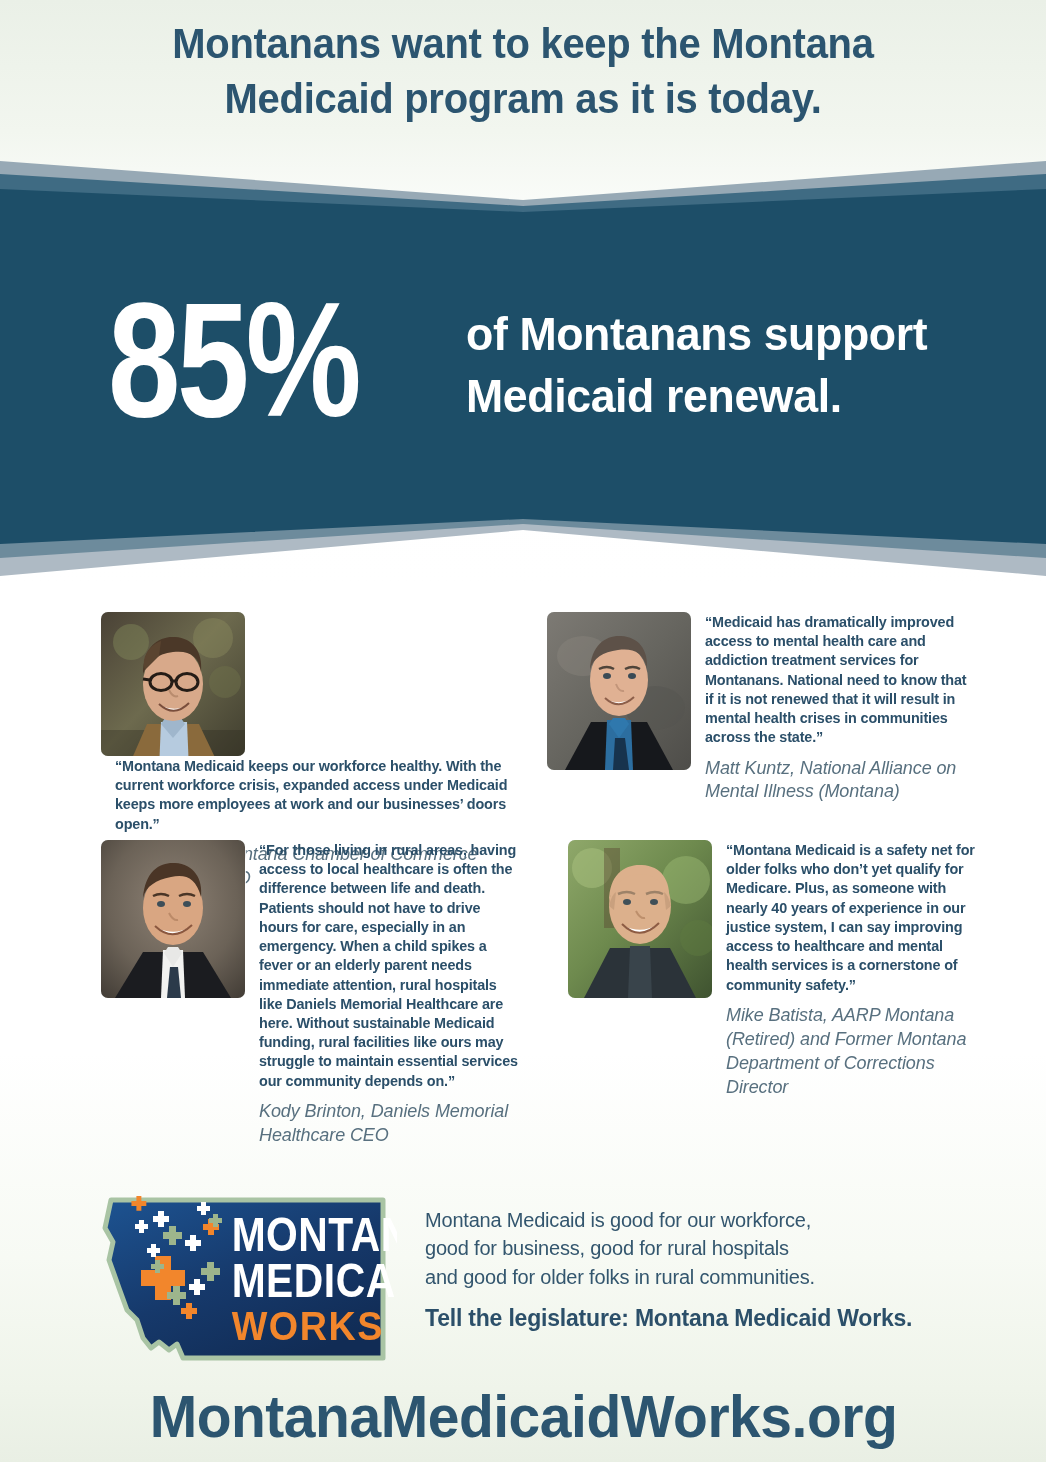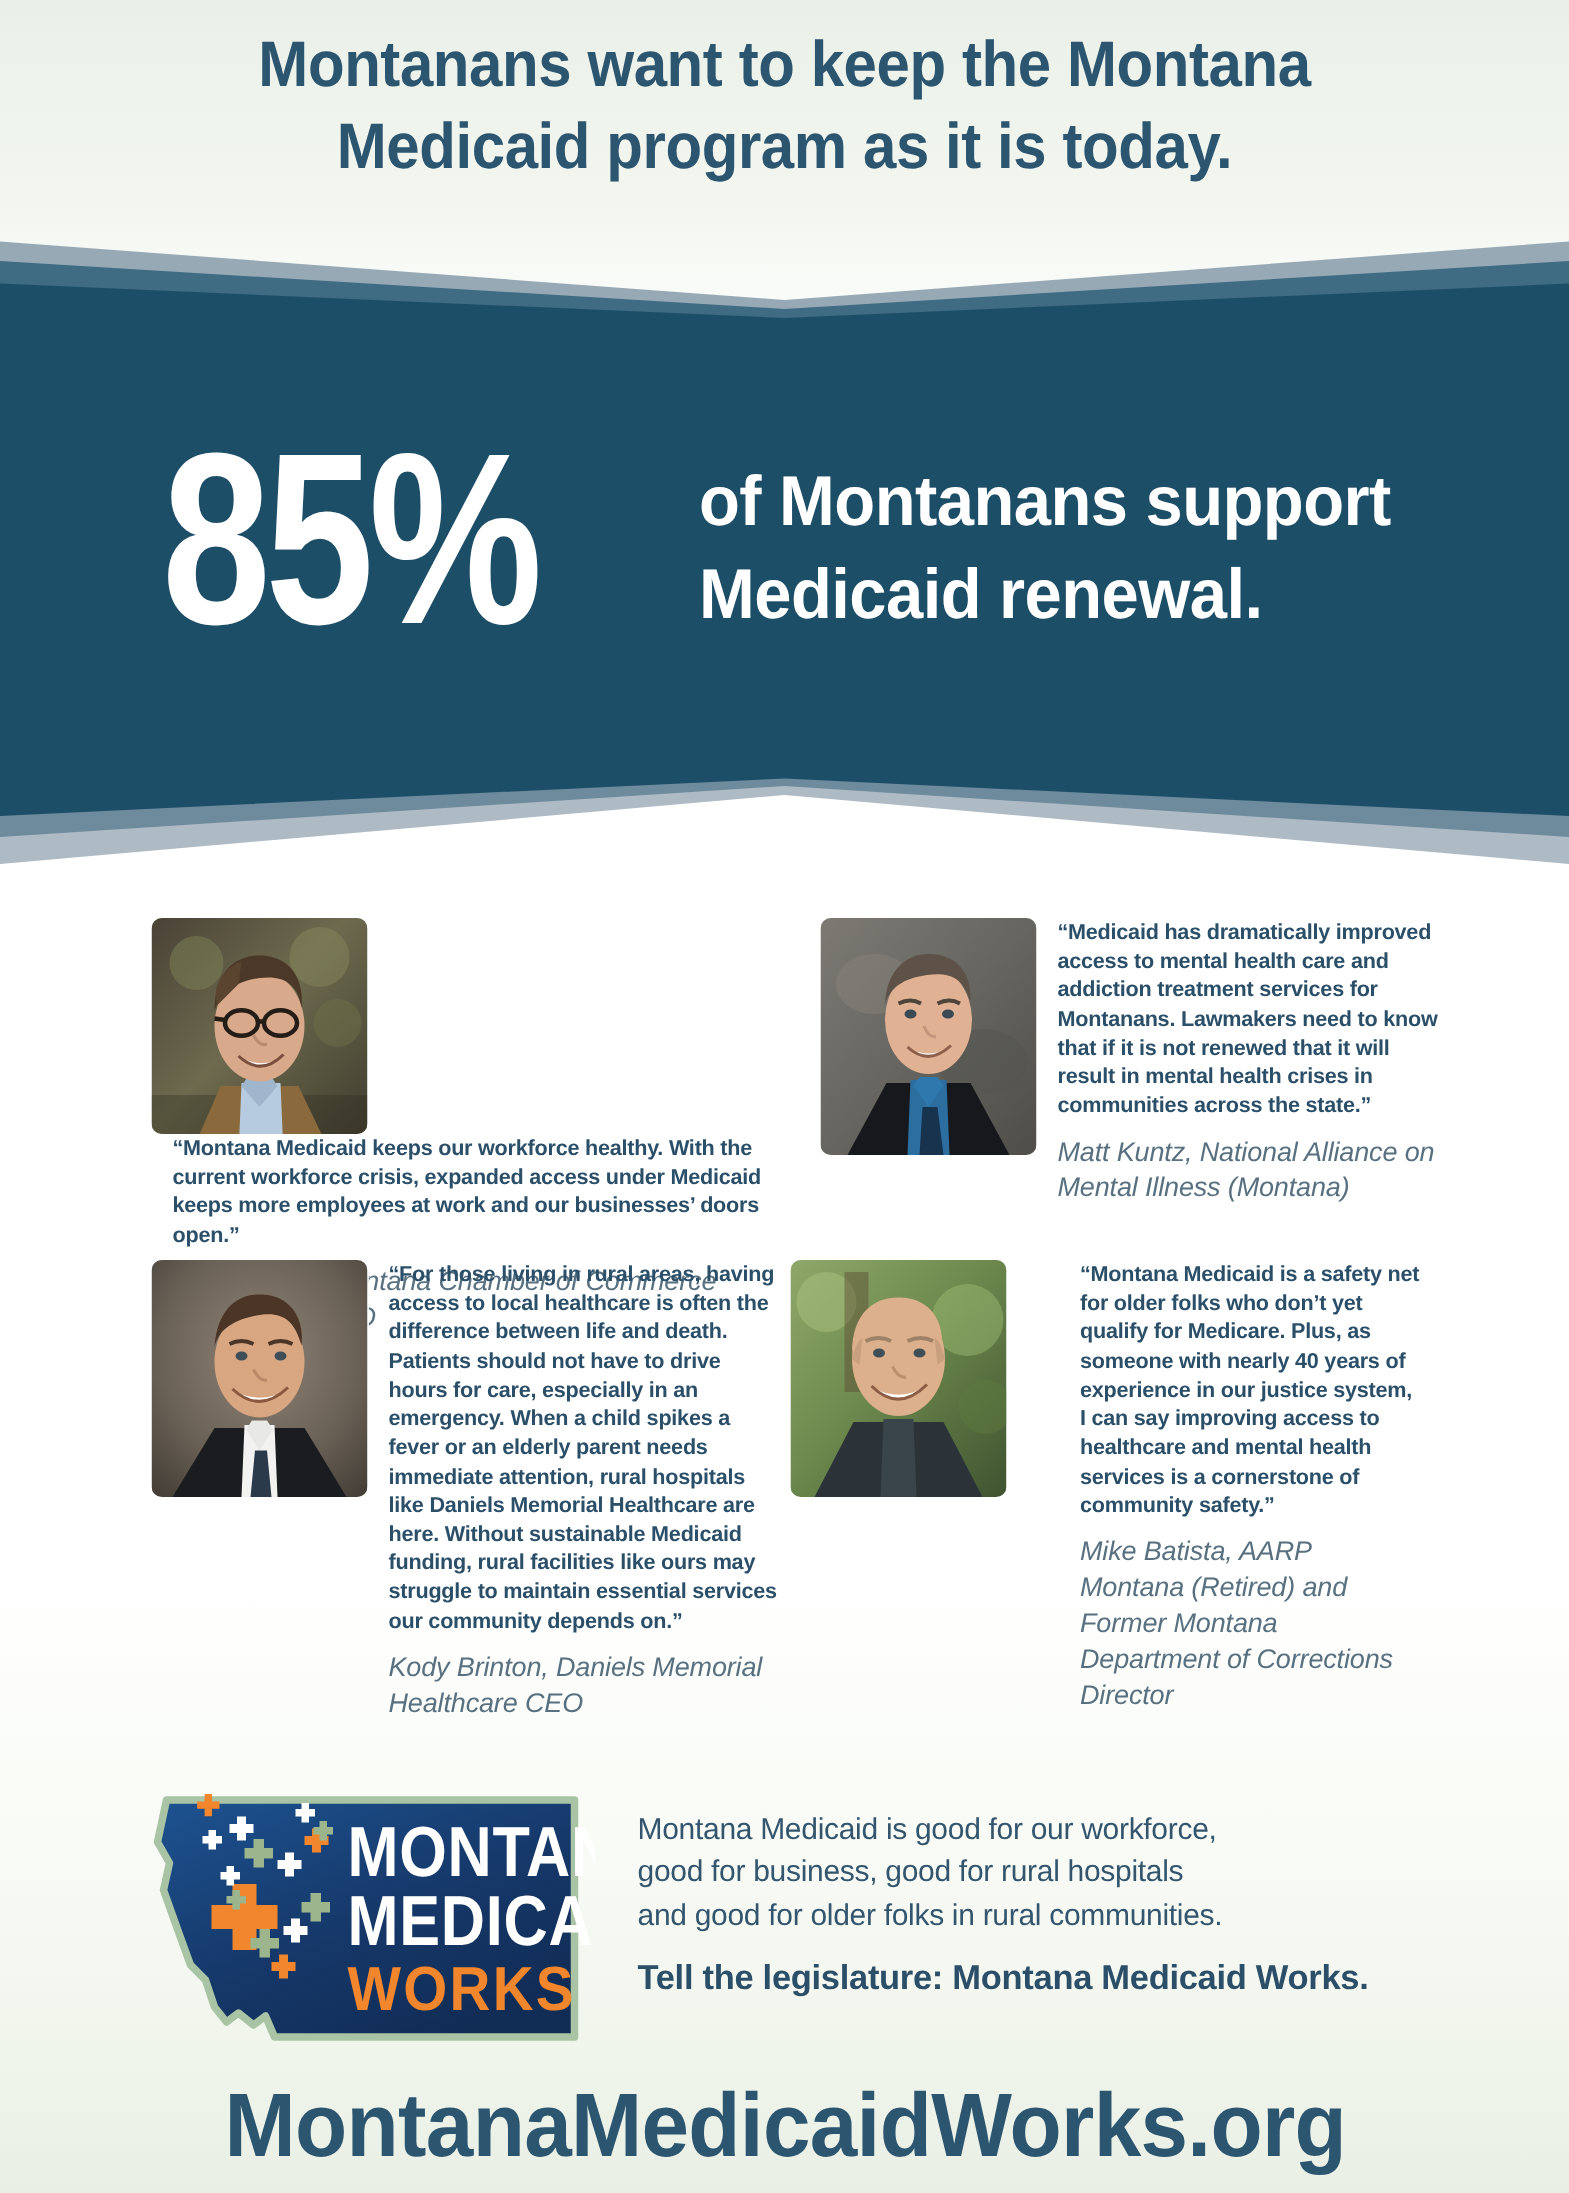--- a/index.html
+++ b/index.html
@@ -114,21 +114,21 @@
     width: 1046px;
   }
   .quote-row {
     position: absolute;
     display: flex;
     align-items: flex-start;
   }
   .q1 { left: 101px; top: 0;   width: 420px; flex-direction: column; }
   .q2 { left: 547px; top: 0;   width: 420px; }
   .q3 { left: 101px; top: 228px; width: 420px; }
-  .q4 { left: 527px; top: 228px; width: 420px; gap: 35px; }
+  .q4 { left: 568px; top: 228px; width: 420px; }
 
   .portrait {
     width: 144px;
     height: 158px;
     border-radius: 7px;
     flex: 0 0 144px;
     overflow: hidden;
     position: relative;
     background: #cfd6d2;
     box-shadow: 0 0 0 1px rgba(255,255,255,0.85);
@@ -295,21 +295,21 @@
           <ellipse cx="60" cy="64" rx="4" ry="3" fill="#3a4a55"></ellipse>
           <ellipse cx="85" cy="64" rx="4" ry="3" fill="#3a4a55"></ellipse>
           <path d="M52,57 Q60,53 67,57" fill="none" stroke="#4f443a" stroke-width="2.5"></path>
           <path d="M78,57 Q86,53 93,57" fill="none" stroke="#4f443a" stroke-width="2.5"></path>
           <path d="M60,88 Q72,97 85,87 Q74,93 60,88 Z" fill="#ffffff"></path>
           <path d="M58,86 Q72,99 87,85" fill="none" stroke="#8d5f4a" stroke-width="2"></path>
           <path d="M69,72 Q72,80 77,79" fill="none" stroke="#c2957a" stroke-width="2"></path>
         </svg>
       </div>
       <div class="quote-body">
-        <p class="quote-text">“Medicaid has dramatically improved access to mental health care and addiction treatment services for Montanans. Lawmakers need to know that if it is not renewed that it will result in mental health crises in communities across the state.”</p>
+        <p class="quote-text">“Medicaid has dramatically improved access to mental health care and addiction treatment services for Montanans. National need to know that if it is not renewed that it will result in mental health crises in communities across the state.”</p>
         <p class="quote-attr">Matt Kuntz, National Alliance on Mental Illness (Montana)</p>
       </div>
     </div>
 
     <div class="quote-row q3">
       <div class="portrait">
         <svg viewBox="0 0 144 158" preserveAspectRatio="none">
           <defs>
             <radialGradient id="bg3" cx="50%" cy="40%" r="75%">
               <stop offset="0%" stop-color="#8e8275"></stop>

